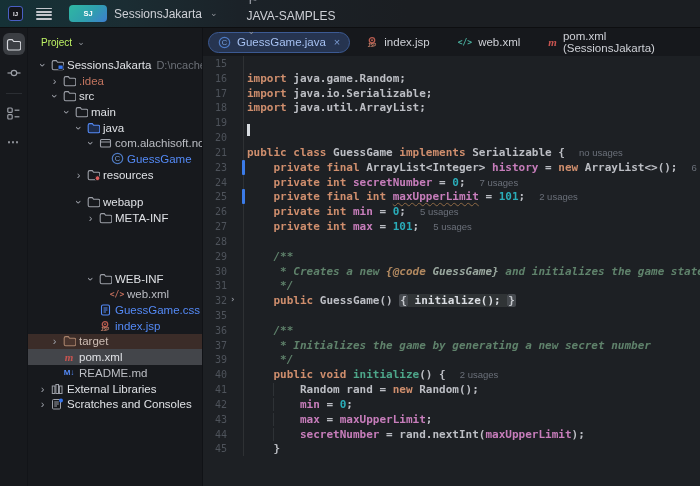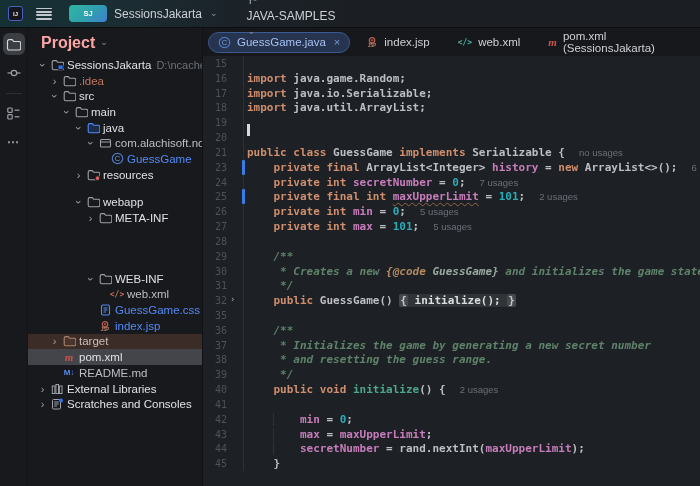--- a/index.html
+++ b/index.html
@@ -30,21 +30,21 @@
            display:flex; flex-direction:column; align-items:center; padding-top:5px; }
   .strip-btn { width:22px; height:22px; border-radius:6px; display:flex; align-items:center;
                justify-content:center; color:#9da0a8; margin-bottom:7px; }
   .strip-btn.active { background:#3b3e43; color:#d6d8dd; }
   .strip-div { width:16px; height:1px; background:#2b2e33; margin:2px 0 8px 0; }
   .dots { color:#9da0a8; font-size:12px; letter-spacing:1px; font-weight:bold; }
 
   
   #panel { width:175px; flex:none; background:#17191d; border-right:1px solid #101216; overflow:hidden; }
   #panel-header { height:29px; display:flex; align-items:center; padding-left:13px; gap:4px; }
-  #panel-title { color:#fca5a5; font-size:16px; font-weight:bold; }
+  #panel-title { color:#bef264; font-size:10px; font-weight:normal; }
   .tree { font-size:11.5px; }
   .tr { display:flex; align-items:center; height:15.7px; white-space:nowrap; }
   .tr .tchev { width:13px; flex:none; color:#9da0a8; font-size:11px; text-align:center; }
   .tchev.open { transform:rotate(90deg); }
   .tr .ticon { width:16px; flex:none; display:flex; align-items:center; justify-content:center; }
   .tr .tlabel { margin-left:2px; }
   .tr .tsuffix { color:#6c7077; font-size:11px; margin-left:5px; }
   .row-selected { background:#43454a; }
   .row-excluded { background:#3b2c28; }
   .lbl { color:#bcbec4; } .lbl-bright { color:#dfe1e5; } .lbl-blue { color:#548af7; }
@@ -464,37 +464,33 @@
             <span class="ln">36</span>
             <span class="gz"></span>
             <span class="ct"><span class="doc">    /**</span></span>
           </div>
           <div class="cl">
             <span class="ln">37</span>
             <span class="gz"></span>
             <span class="ct"><span class="doc">     * Initializes the game by generating a new secret number</span></span>
           </div>
           <div class="cl">
-            <span class="ln">38</span>
-            <span class="gz"></span>
-            <span class="ct"><span class="doc">     * and resetting the guess range.</span></span>
-          </div>
-          <div class="cl">
             <span class="ln">39</span>
             <span class="gz"></span>
             <span class="ct"><span class="doc">     */</span></span>
           </div>
           <div class="cl">
             <span class="ln">40</span>
             <span class="gz"></span>
             <span class="ct"><span class="t">    </span><span class="k">public void</span><span class="t"> </span><span class="m">initialize</span><span class="t">() {</span><span class="hint">2 usages</span></span>
           </div>
           <div class="cl">
             <span class="ln">41</span>
             <span class="gz"></span>
+            <span class="ct"><span class="iguide"></span><span class="t">        Random rand = </span><span class="k">new</span><span class="t"> Random();</span></span>
           </div>
           <div class="cl">
             <span class="ln">42</span>
             <span class="gz"></span>
             <span class="ct"><span class="iguide"></span><span class="t">        </span><span class="f">min</span><span class="t"> = </span><span class="n2">0</span><span class="t">;</span></span>
           </div>
           <div class="cl">
             <span class="ln">43</span>
             <span class="gz"></span>
             <span class="ct"><span class="iguide"></span><span class="t">        </span><span class="f">max</span><span class="t"> = </span><span class="f">maxUpperLimit</span><span class="t">;</span></span>

